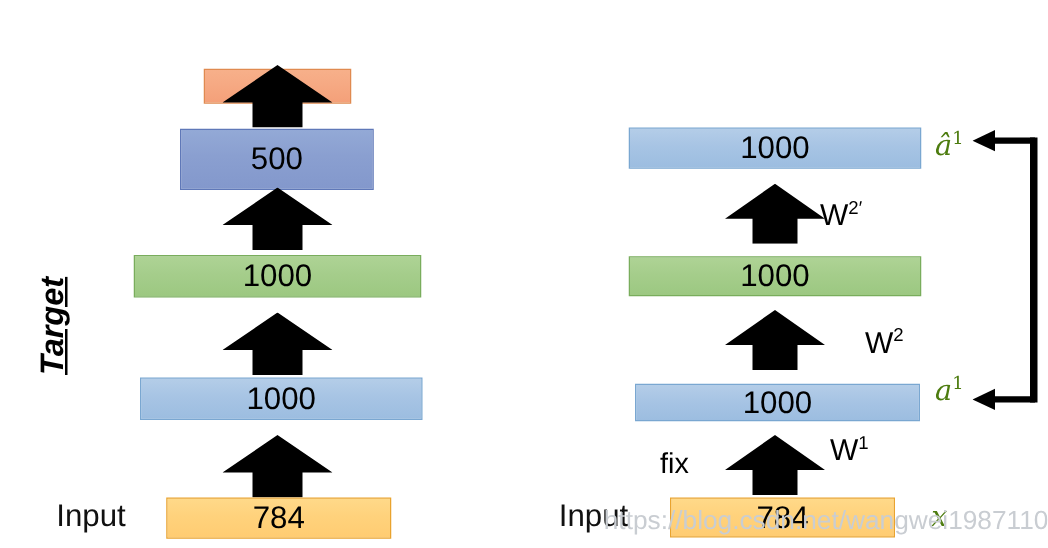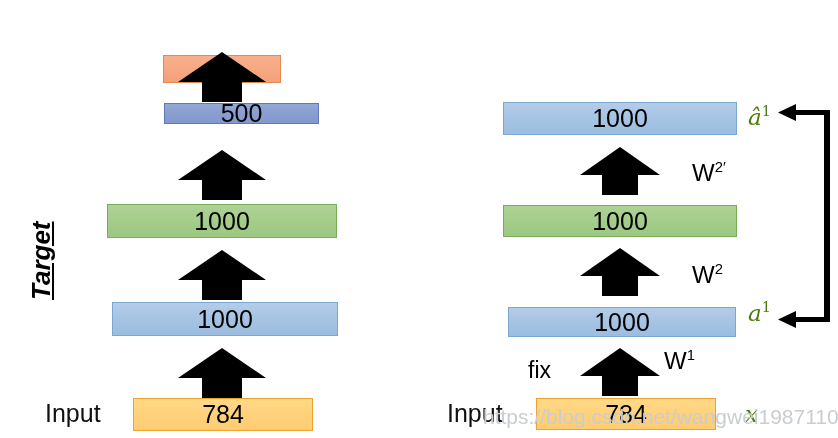--- a/index.html
+++ b/index.html
@@ -106,21 +106,21 @@
 
 <div id="canvas">
 
 
   <div class="node orange" style="left:163px;top:15px;width:118px;height:28px;margin-top:40px;">10</div>
 
   <svg class="arrow-up" style="left:178px;top:52px;" width="88" height="50" viewBox="0 0 88 50">
     <polygon points="44,0 88,30 64,30 64,50 24,50 24,30 0,30" fill="#000000"></polygon>
   </svg>
 
-  <div class="node blue-dark" style="left:144px;top:103px;width:155px;height:21px;margin-left:20px;">500</div>
+  <div class="node blue-dark" style="left:144px;top:103px;width:155px;height:49px;">500</div>
 
   <svg class="arrow-up" style="left:178px;top:150px;" width="88" height="50" viewBox="0 0 88 50">
     <polygon points="44,0 88,30 64,30 64,50 24,50 24,30 0,30" fill="#000000"></polygon>
   </svg>
 
   <div class="node green" style="left:107px;top:204px;width:230px;height:34px;">1000</div>
 
   <svg class="arrow-up" style="left:178px;top:250px;" width="88" height="50" viewBox="0 0 88 50">
     <polygon points="44,0 88,30 64,30 64,50 24,50 24,30 0,30" fill="#000000"></polygon>
   </svg>
@@ -135,21 +135,21 @@
 
   <div class="node yellow" style="left:133px;top:398px;width:180px;height:33px;">784</div>
 
   <div class="target-label" style="left:28px;top:300px;">Target</div>
 
   <div class="node blue" style="left:503px;top:102px;width:234px;height:33px;">1000</div>
 
   <svg class="arrow-up" style="left:580px;top:147px;" width="80" height="48" viewBox="0 0 80 48">
     <polygon points="40,0 80,28 58,28 58,48 22,48 22,28 0,28" fill="#000000"></polygon>
   </svg>
-  <div class="w-label" style="left:692px;top:160px;text-align:center;"><span>W</span><sup>2′</sup></div>
+  <div class="w-label" style="left:656px;top:160px;text-align:center;"><span>W</span><sup>2′</sup></div>
 
   <div class="node green" style="left:503px;top:205px;width:234px;height:32px;">1000</div>
 
   <svg class="arrow-up" style="left:580px;top:248px;" width="80" height="48" viewBox="0 0 80 48">
     <polygon points="40,0 80,28 58,28 58,48 22,48 22,28 0,28" fill="#000000"></polygon>
   </svg>
   <div class="w-label" style="left:692px;top:262px;"><span>W</span><sup>2</sup></div>
 
   <div class="node blue" style="left:508px;top:307px;width:228px;height:30px;">1000</div>
 

